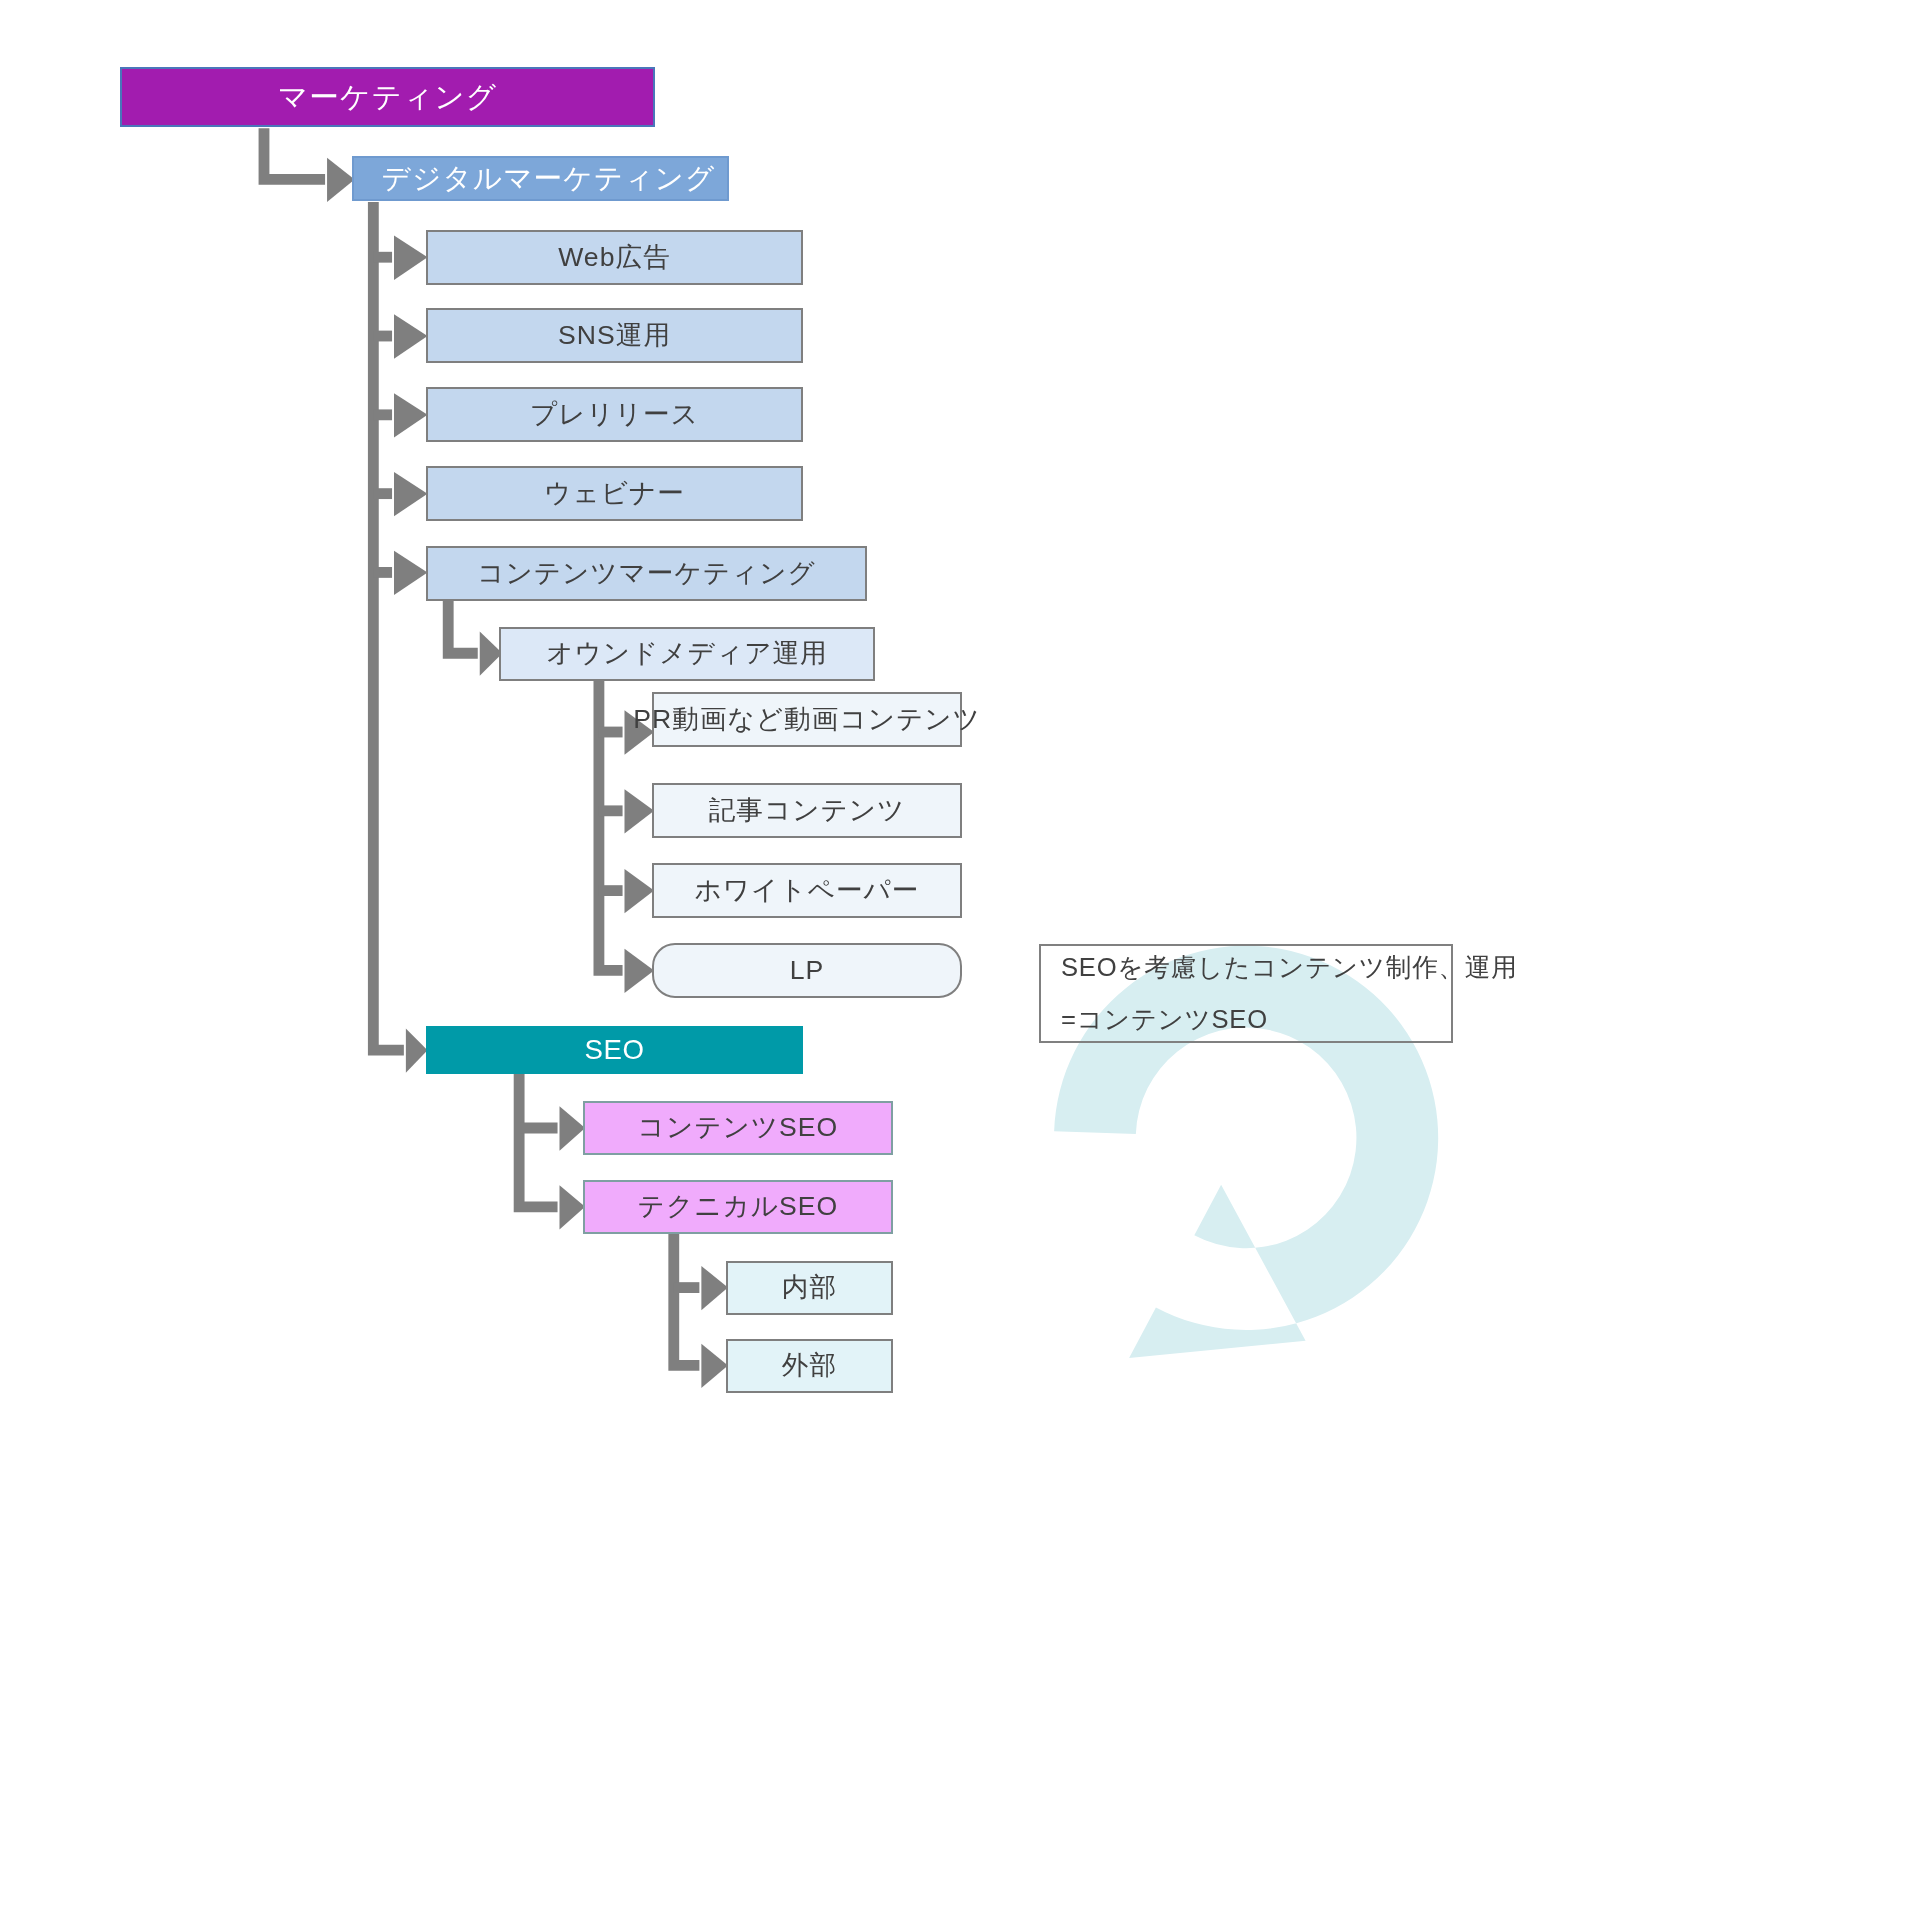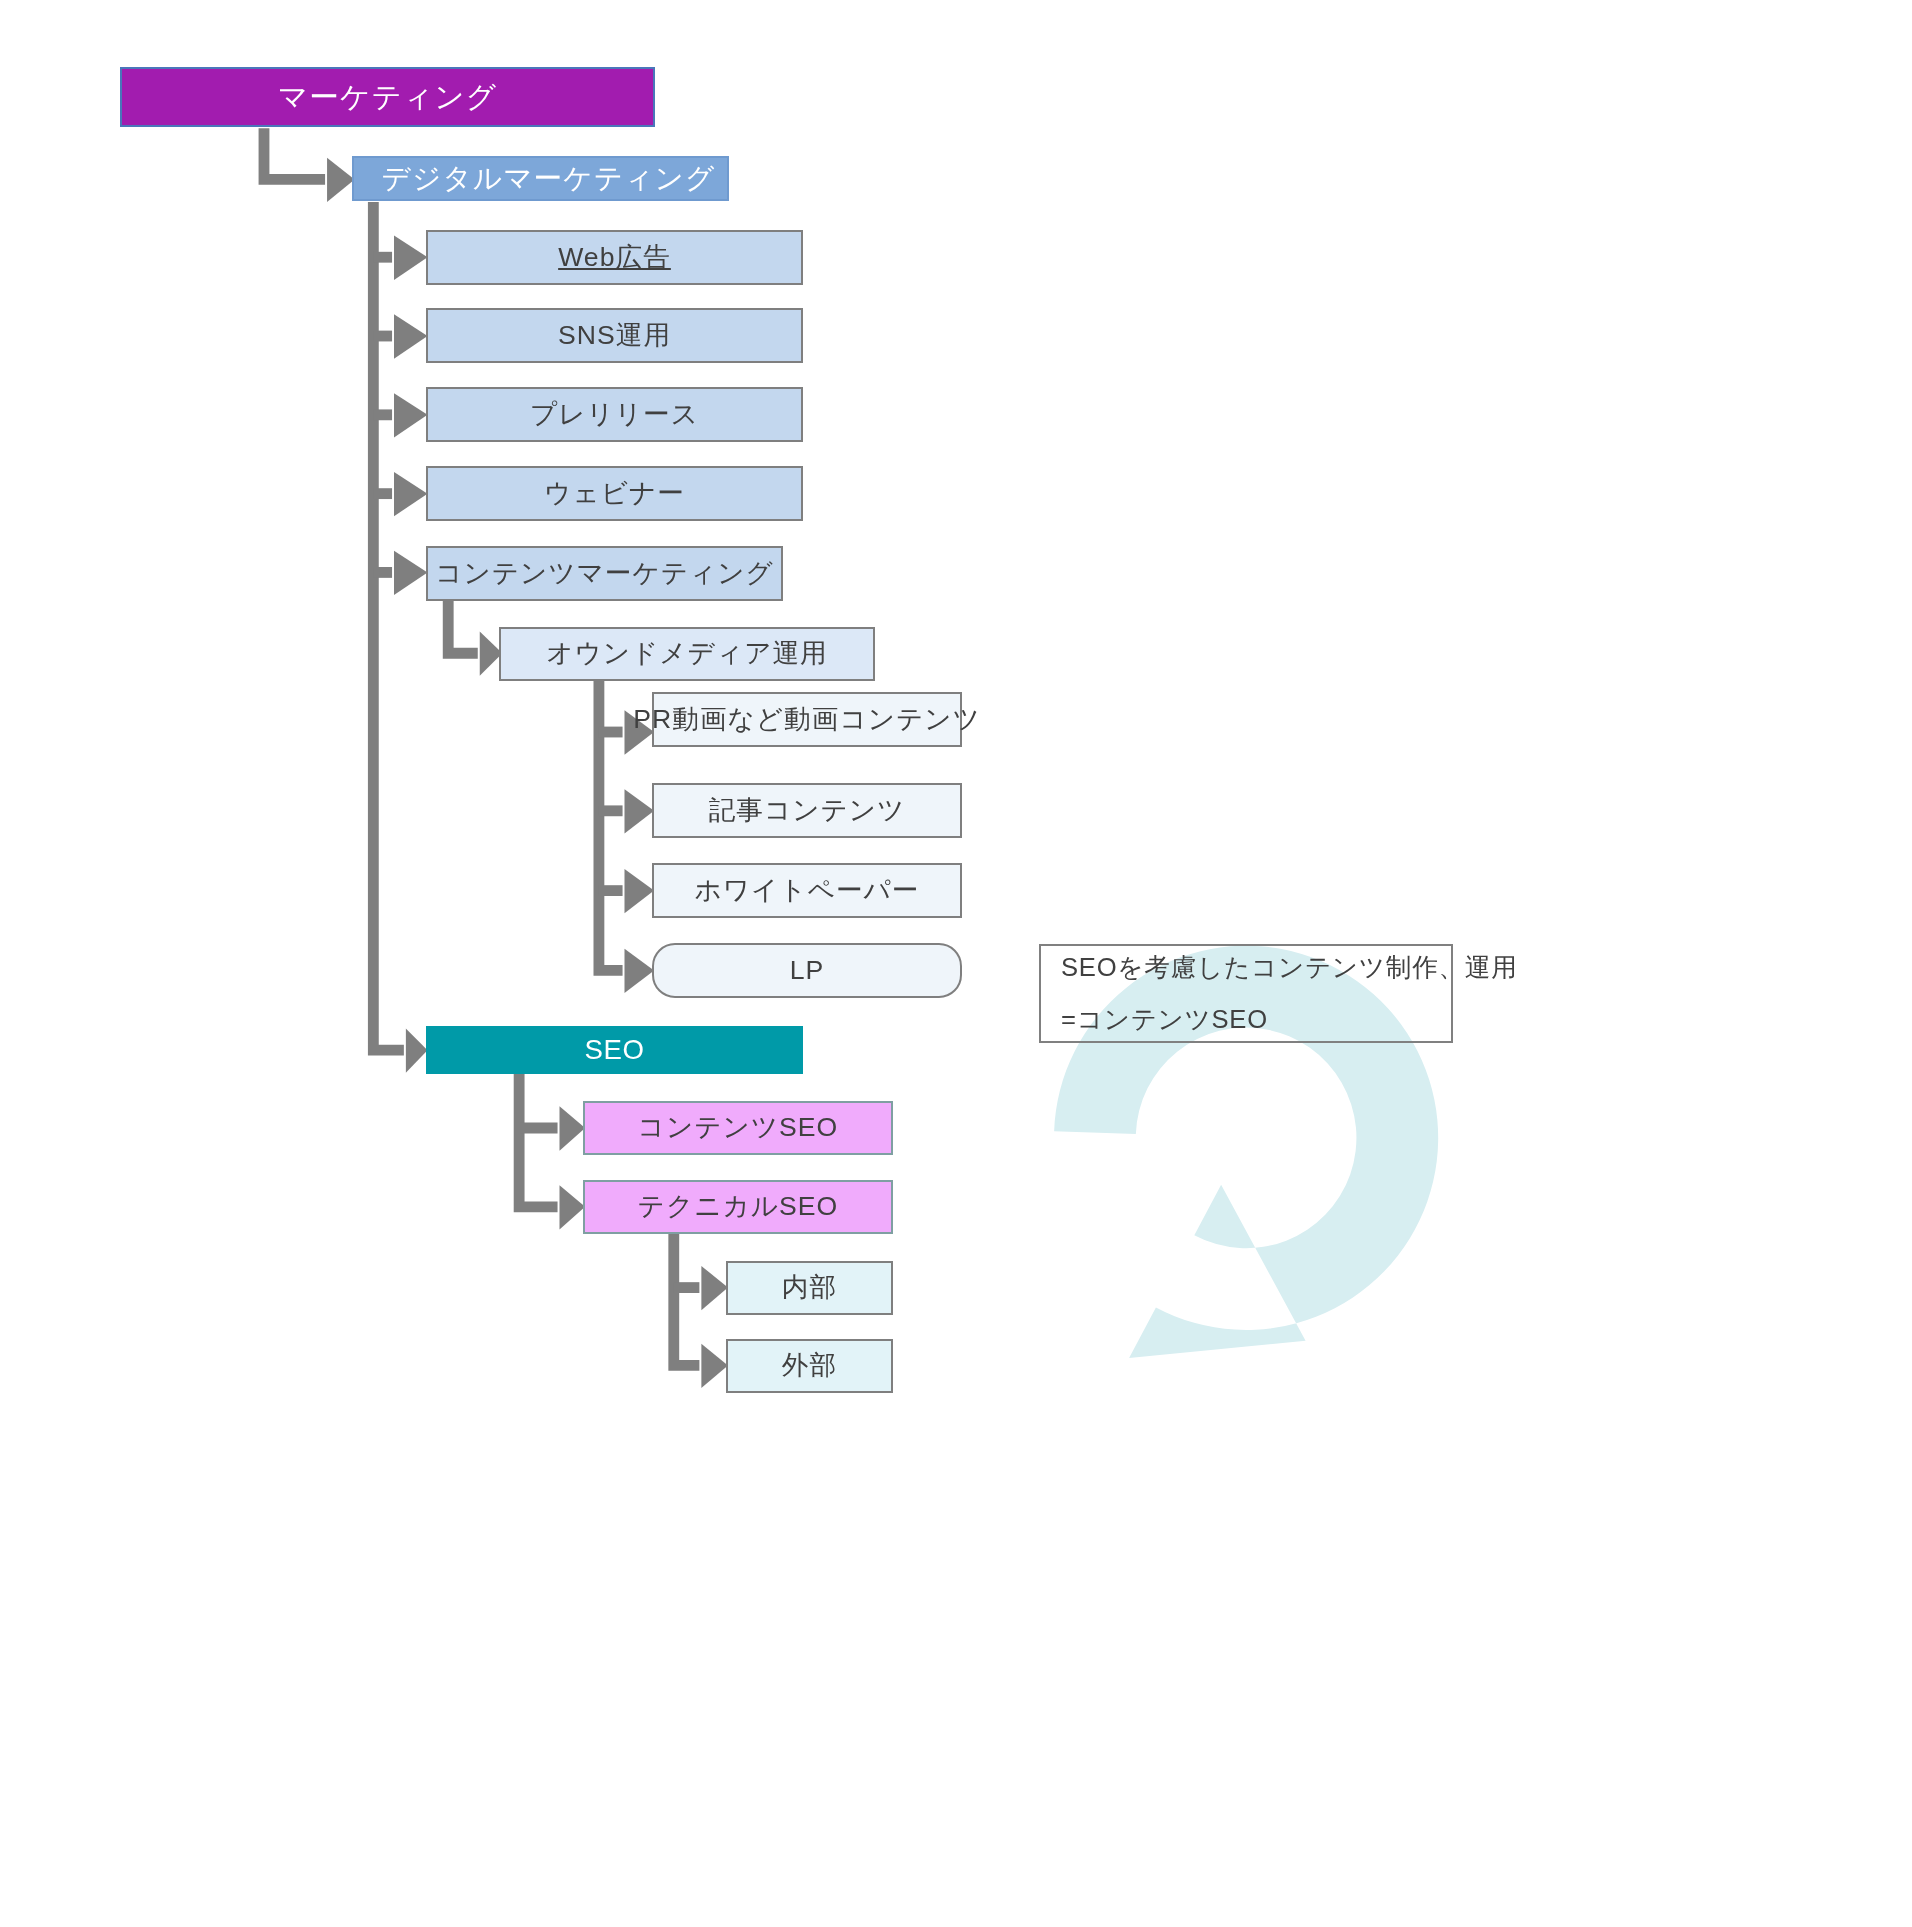--- a/index.html
+++ b/index.html
@@ -111,37 +111,37 @@
   </svg>
 
   <div class="node lvl0" style="left:120px;top:67px;width:535px;height:60px;">
     <span>マーケティング</span>
   </div>
 
   <div class="node lvl1" style="left:352px;top:156px;width:377px;height:45px;">
     <span>デジタルマーケティング</span>
   </div>
 
-  <div class="node lvl2" style="left:426px;top:230px;width:377px;height:55px;text-decoration:underline;">
+  <div class="node lvl2" style="left:426px;top:230px;width:377px;height:55px;">
     <span>Web広告</span>
   </div>
 
   <div class="node lvl2" style="left:426px;top:308px;width:377px;height:55px;">
     <span>SNS運用</span>
   </div>
 
   <div class="node lvl2" style="left:426px;top:387px;width:377px;height:55px;">
     <span>プレリリース</span>
   </div>
 
   <div class="node lvl2" style="left:426px;top:466px;width:377px;height:55px;">
     <span>ウェビナー</span>
   </div>
 
-  <div class="node lvl2" style="left:426px;top:546px;width:357px;height:55px;text-align:center;">
+  <div class="node lvl2" style="left:426px;top:546px;width:441px;height:55px;text-align:center;">
     <span>コンテンツマーケティング</span>
   </div>
 
   <div class="node lvl3" style="left:499px;top:627px;width:376px;height:54px;">
     <span>オウンドメディア運用</span>
   </div>
 
   <div class="node lvl4" style="left:652px;top:692px;width:310px;height:55px;">
     <span>PR動画など動画コンテンツ</span>
   </div>

